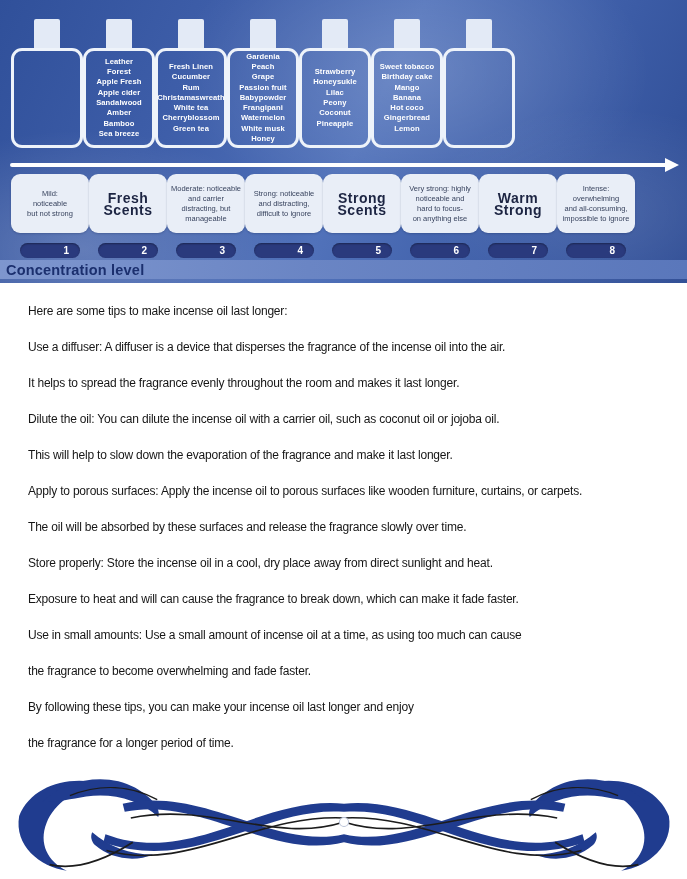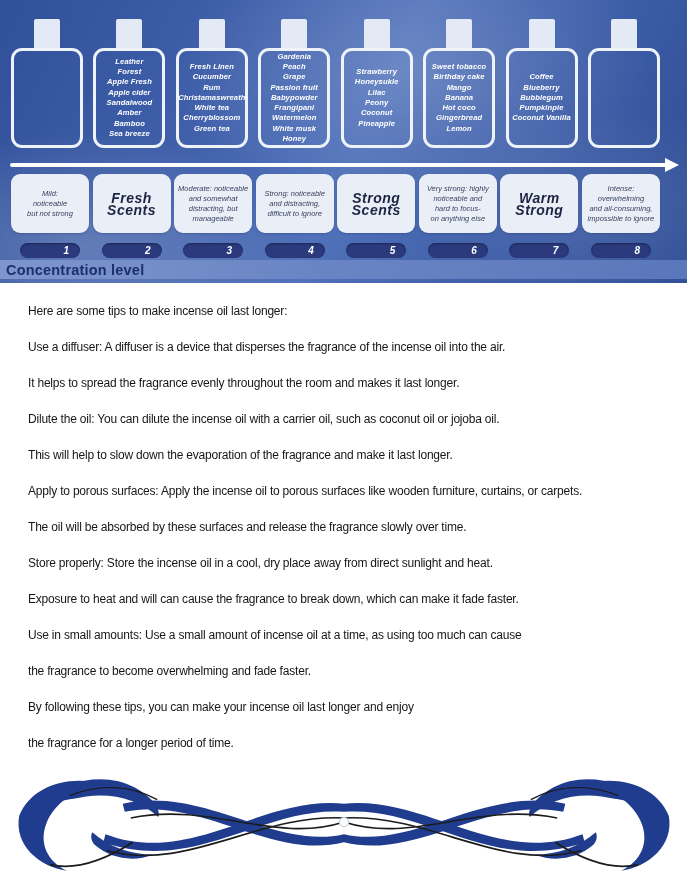--- a/index.html
+++ b/index.html
@@ -12,22 +12,22 @@
   
   .banner {
     position: relative; width: 687px; height: 283px; overflow: hidden;
     background:
       radial-gradient(ellipse 340px 200px at 60% 25%, rgba(255,255,255,0.16), transparent 70%),
       radial-gradient(ellipse 300px 170px at 12% 88%, rgba(255,255,255,0.20), transparent 70%),
       radial-gradient(ellipse 260px 150px at 88% 75%, rgba(255,255,255,0.10), transparent 70%),
       linear-gradient(115deg, #30509a 0%, #3e5ea9 28%, #5172ba 52%, #3c5ca6 78%, #2e4c94 100%);
   }
   .row {
-    position: absolute; left: 0; right: 16px;
-    display: flex; justify-content: space-between; padding: 0 11px; font-style: italic;
+    position: absolute; left: 0; right: 8px;
+    display: flex; justify-content: flex-start; padding: 0 11px;
   }
   .bottles-row { top: 48px; }
   .bottle { position: relative; width: 72px; height: 100px; }
   .bottle-cap {
     position: absolute; top: -29px; left: 50%; margin-left: -13px;
     width: 26px; height: 31px; background: #e3eaf6; border-radius: 2px;
   }
   .bottle-body {
     position: absolute; inset: 0; border: 3px solid #eef3fa; border-radius: 11px;
     display: flex; align-items: center; justify-content: center;
@@ -160,30 +160,20 @@
         <div class="bottle-body">
           <div class="bottle-scents">Sweet tobacco
 Birthday cake
 Mango
 Banana
 Hot coco
 Gingerbread Lemon</div>
         </div>
       </div>
 
-      <div class="bottle">
-        <div class="bottle-cap"></div>
-        <div class="bottle-body">
-          <div class="bottle-scents">Coffee
-Blueberry
-Bubblegum
-Pumpkinpie
-Coconut Vanilla</div>
-        </div>
-      </div>
 
       <div class="bottle">
         <div class="bottle-cap"></div>
         <div class="bottle-body">
           <div class="bottle-scents"></div>
         </div>
       </div>
     </div>
 
   <div class="arrow-wrap">
@@ -198,21 +188,21 @@
 noticeable
 but not strong</div>
       </div>
 
       <div class="level-box">
         <div class="level-label category">Fresh Scents</div>
       </div>
 
       <div class="level-box">
         <div class="level-label">Moderate: noticeable
-and somewhat
+and carrier
 distracting, but
 manageable</div>
       </div>
 
       <div class="level-box">
         <div class="level-label">Strong: noticeable
 and distracting,
 difficult to ignore</div>
       </div>
 

